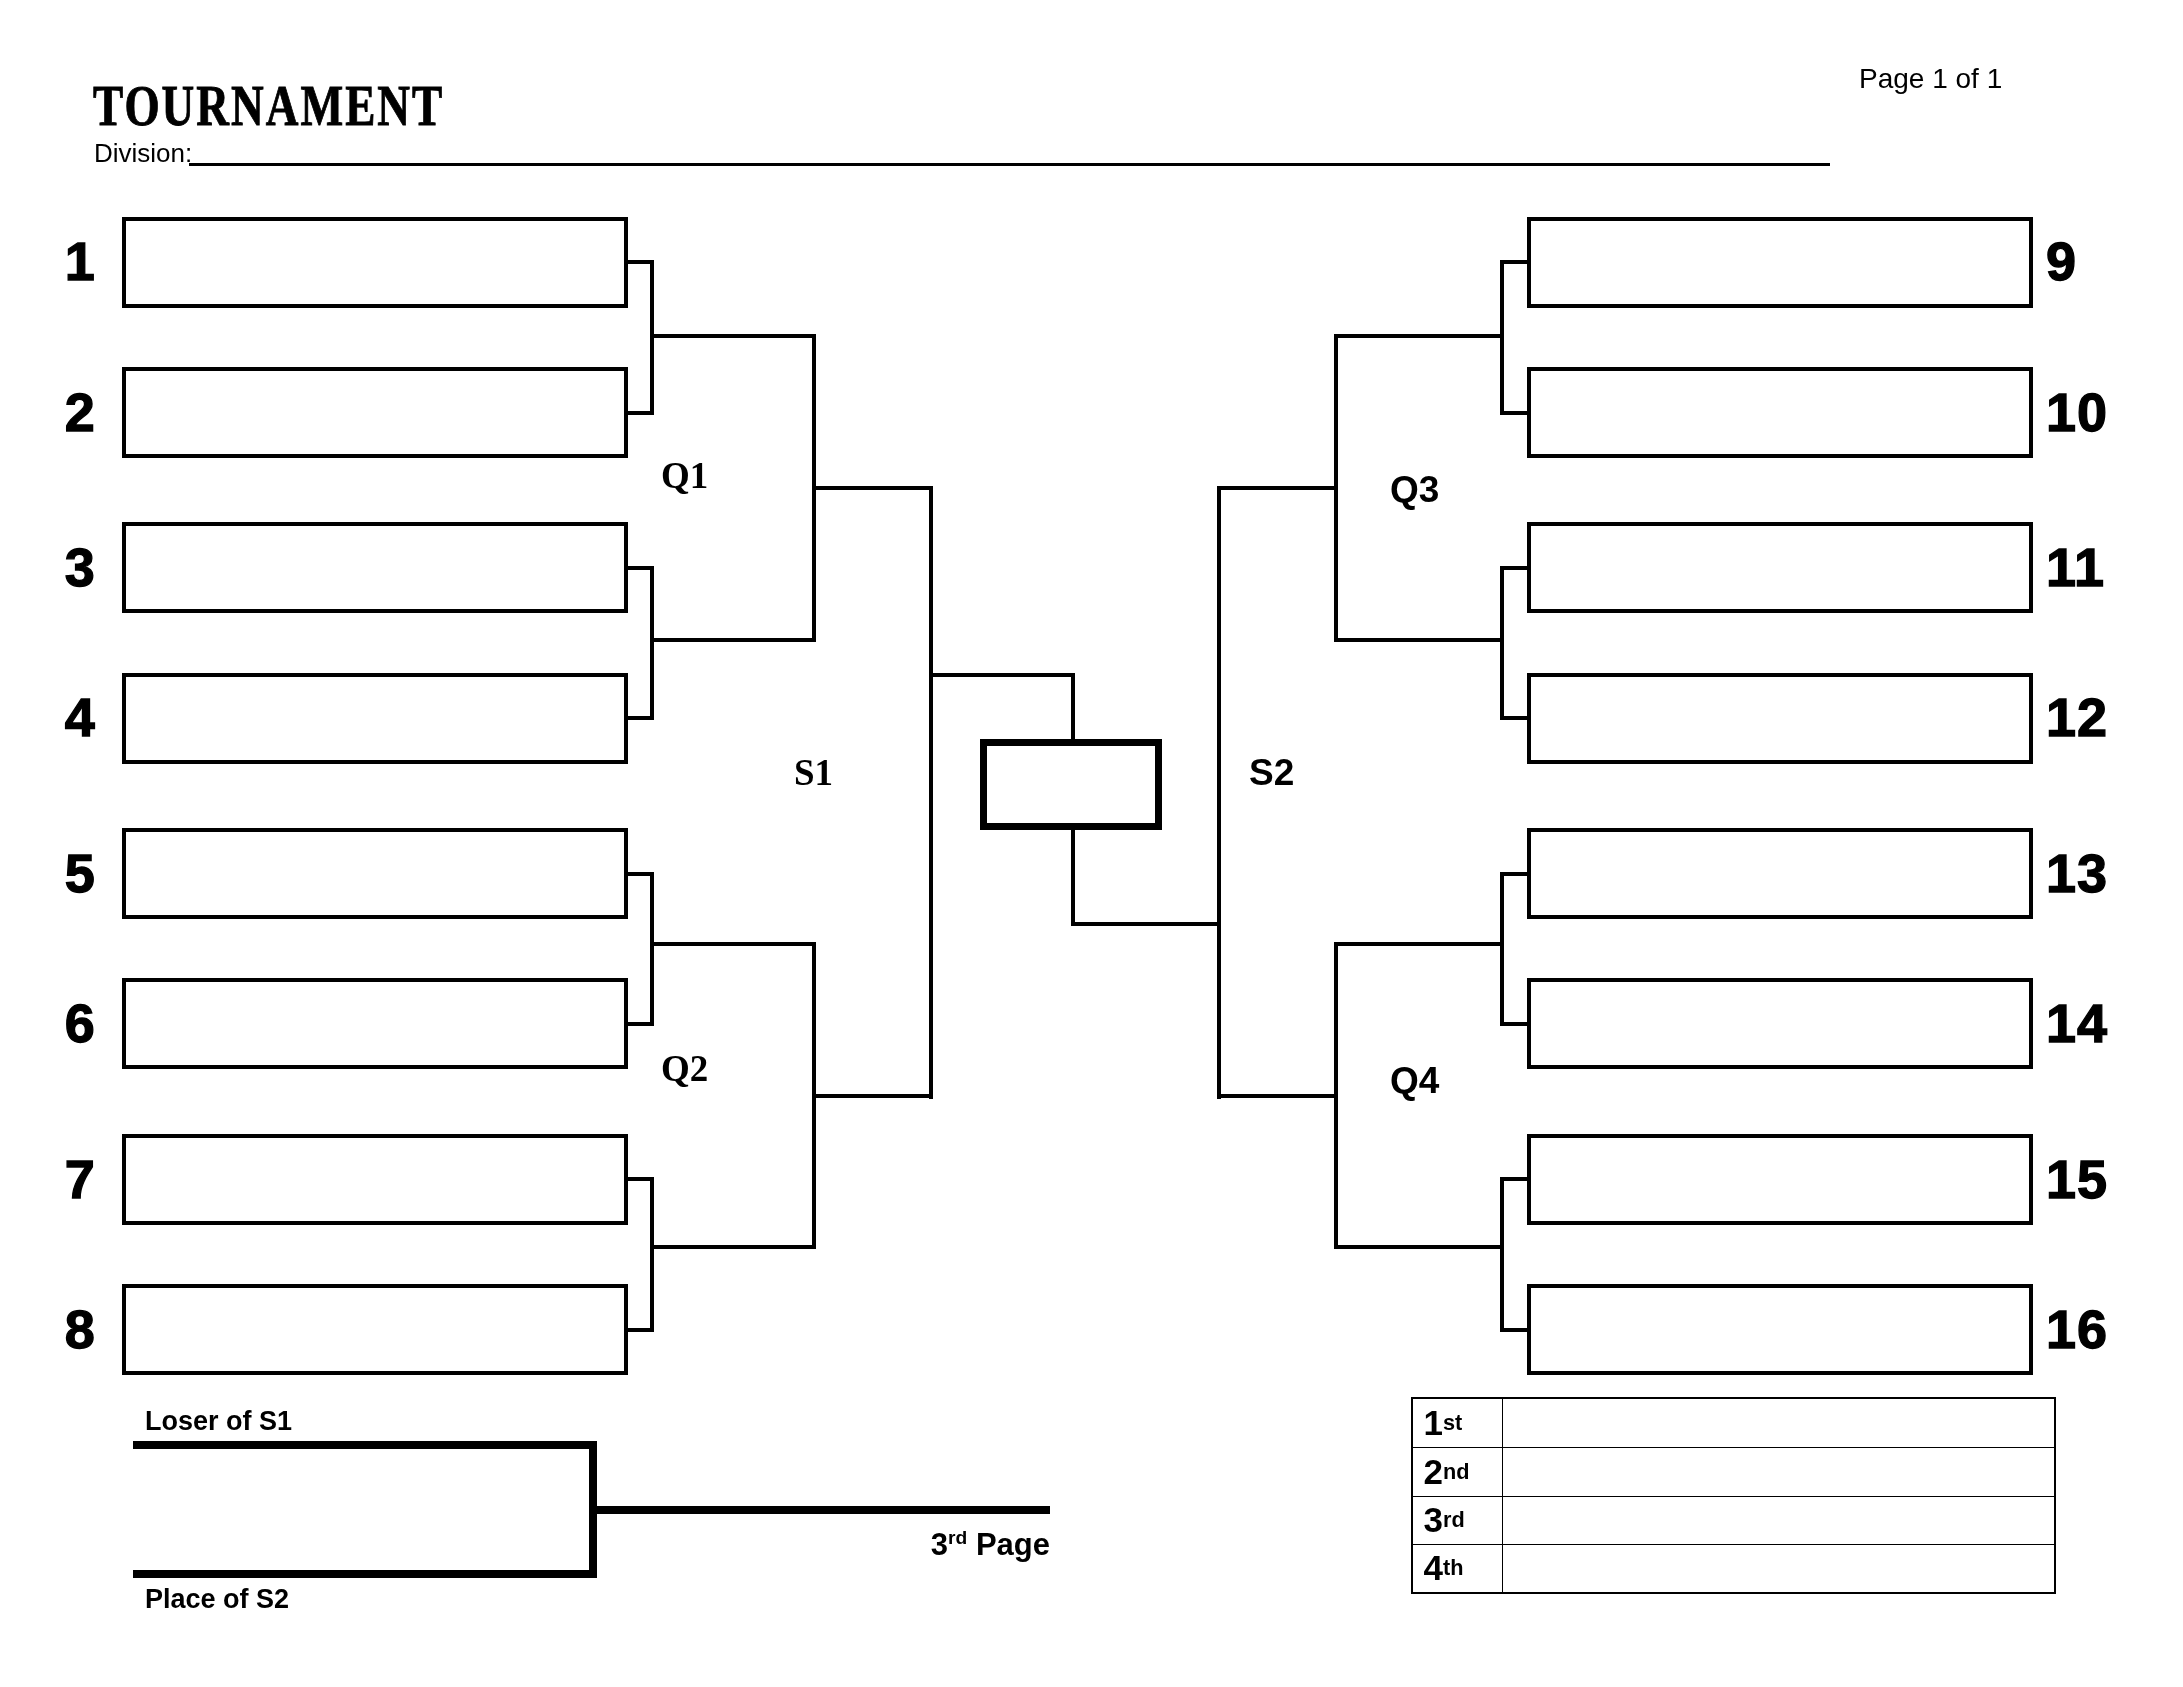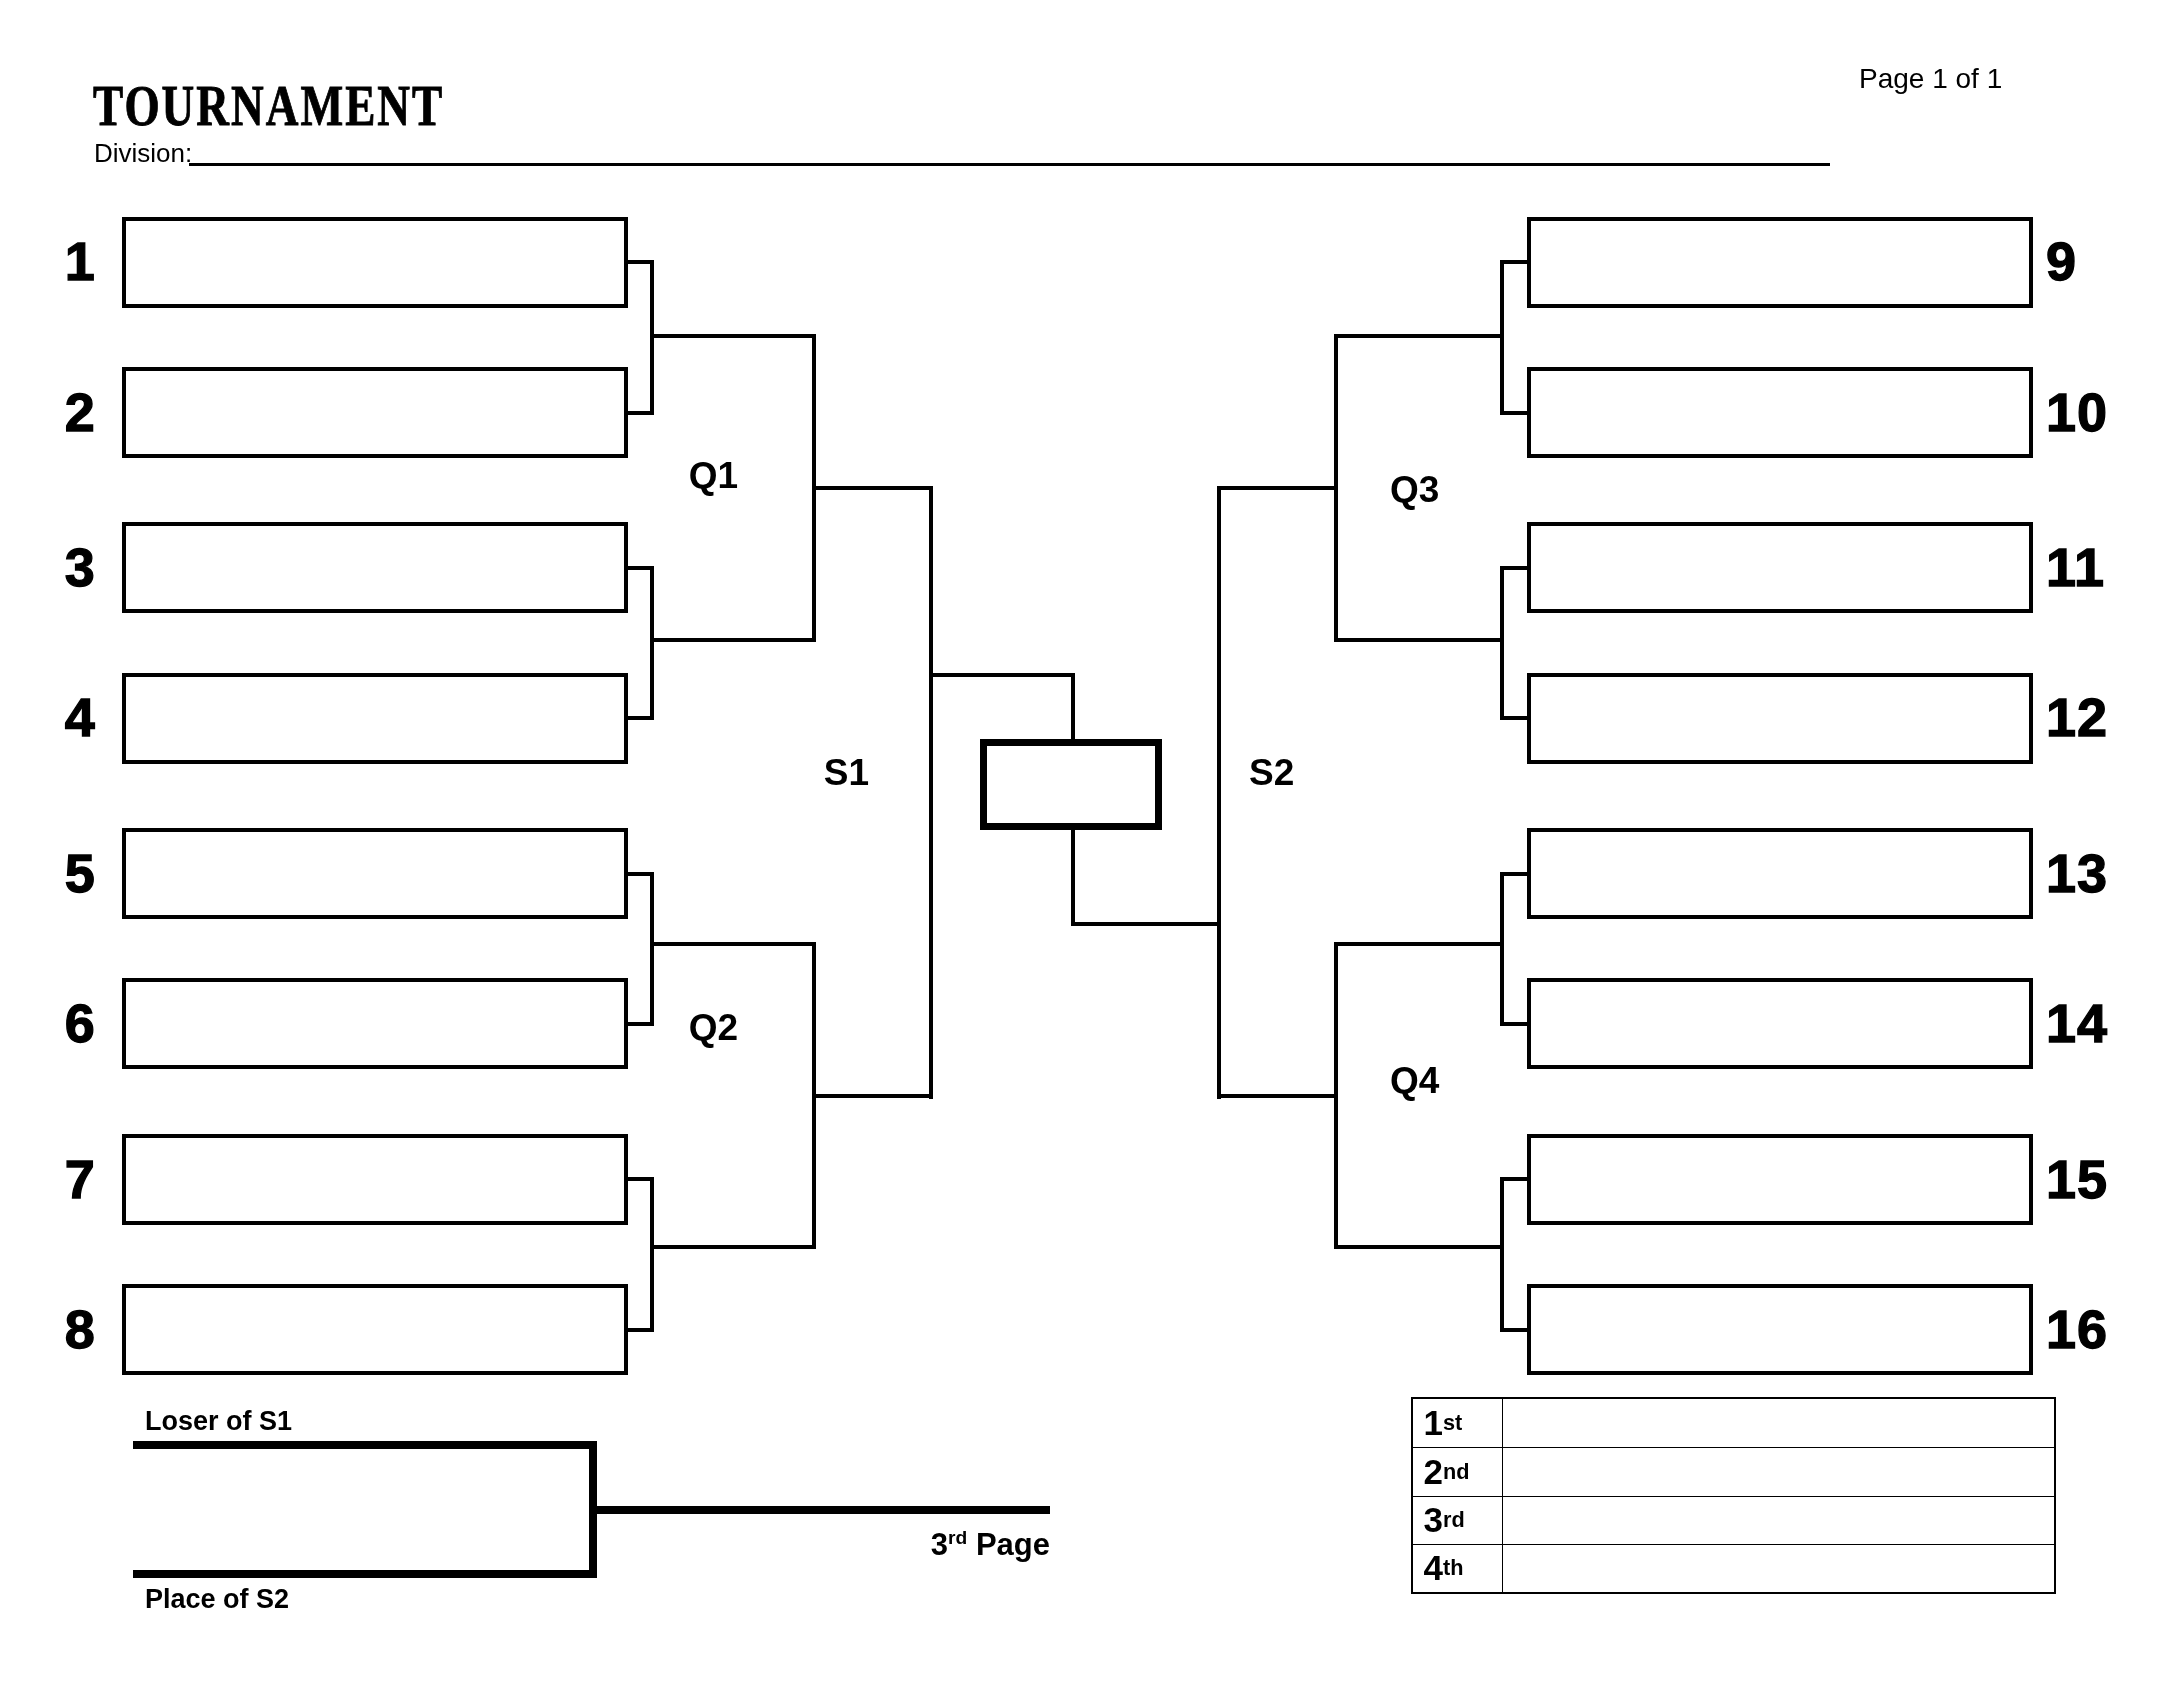--- a/index.html
+++ b/index.html
@@ -30,21 +30,21 @@
     position:absolute;height:61px;line-height:61px;
     font-size:54px;font-weight:bold;-webkit-text-stroke:1.3px var(--line,#000);
     letter-spacing:0.9px;
   }
   .num.l{left:8.7px;width:87px;text-align:right;}
   .num.r{left:2046px;width:148px;text-align:left;}
   
   .rlabel{
     position:absolute;font-size:37px;font-weight:bold;line-height:37px;width:105px;
   }
-  .rlabel.ra{text-align:center;}
+  .rlabel.ra{text-align:left;font-family:Liberation Serif, serif;}
   
   .title{
     position:absolute;left:93px;top:77px;
     font-family:"Liberation Serif",serif;font-weight:bold;font-size:58px;line-height:58px;
     letter-spacing:2.6px;transform:scaleX(0.78);transform-origin:left top;
     -webkit-text-stroke:0.9px var(--line,#000);white-space:nowrap;
   }
   .pagelabel{position:absolute;left:1859px;top:63px;font-size:28px;line-height:31px;}
   .divlabel{position:absolute;left:94px;top:138px;font-size:26px;line-height:30px;}
   .divline{position:absolute;left:189px;top:163px;width:1641px;height:2.6px;background:var(--line,#000);}
@@ -114,21 +114,21 @@
   <div class="hl" style="left:650px;top:334px;width:166px"></div>
   <div class="hl" style="left:650px;top:638px;width:166px"></div>
   <div class="hl" style="left:650px;top:942px;width:166px"></div>
   <div class="hl" style="left:650px;top:1245px;width:166px"></div>
 
   <div class="vl" style="left:812px;top:334px;height:307px"></div>
   <div class="hl" style="left:812px;top:486px;width:121px"></div>
   <div class="vl" style="left:812px;top:942px;height:307px"></div>
   <div class="hl" style="left:812px;top:1094px;width:121px"></div>
   <div class="rlabel ra" style="left:661px;top:457px">Q1</div>
-  <div class="rlabel ra" style="left:661px;top:1009px">Q2</div>
+  <div class="rlabel ra" style="left:661px;top:1050px">Q2</div>
 
   <div class="vl" style="left:929px;top:486px;height:613px"></div>
   <div class="rlabel ra" style="left:794px;top:754px">S1</div>
 
   <div class="hl" style="left:929px;top:673px;width:145px"></div>
   <div class="vl" style="left:1071px;top:673px;height:70px"></div>
   <div class="finalbox"></div>
   <div class="vl" style="left:1071px;top:825px;height:100px"></div>
   <div class="hl" style="left:1071px;top:922px;width:149px"></div>
 

